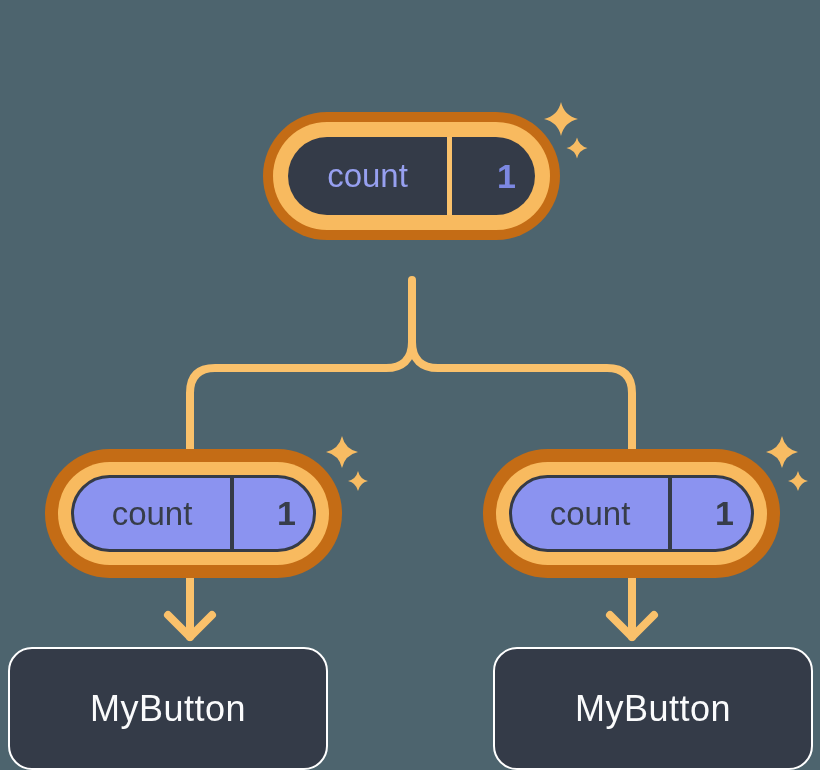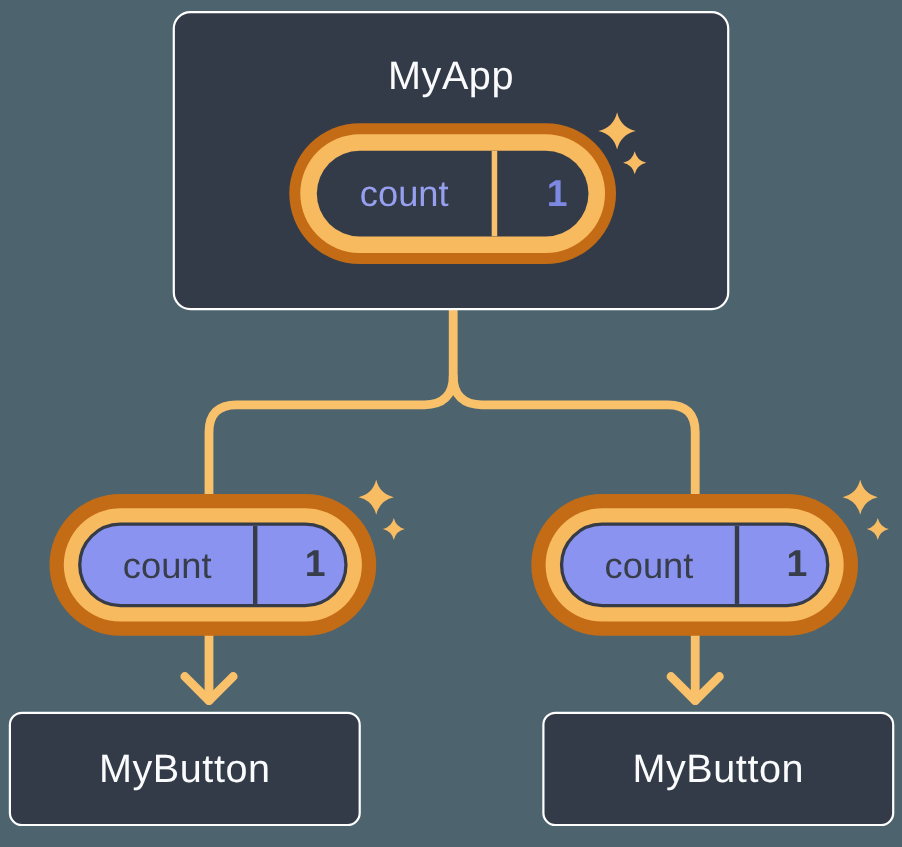--- a/index.html
+++ b/index.html
@@ -14,21 +14,21 @@
   .z0{z-index:0}.z1{z-index:1}.z3{z-index:3}
 
   
   .node{
     position:absolute;
     background:var(--p-node_fill,#343B48);
     border:2.5px solid var(--p-node_border,#FFFFFF);
     box-sizing:border-box;
   }
   .node-root{left:157px;top:10px;width:506px;height:272px;border-radius:16px;}
-  .node-child{width:320px;height:104px;border-radius:12px;display:flex;align-items:center;justify-content:center;}
+  .node-child{width:320px;height:123px;border-radius:24px;display:flex;align-items:center;justify-content:center;}
   .node-child-left{left:8px;top:647px;}
   .node-child-right{left:493px;top:647px;}
   .node-title{
     color:var(--p-node_text,#FAFBFC);
     font-size:36px;font-weight:500;letter-spacing:.5px;
     text-align:center;
   }
   .node-root .node-title{margin-top:36px;}
 
   
@@ -88,23 +88,20 @@
 
 <div class="canvas">
 
   <svg class="layer z0" viewBox="0 0 820 770">
     <path class="connector-stroke" d="M412,280 L412,342 C412,360 402,368 386,368 L215,368 Q190,368 190,393 L190,637"></path>
     <path class="connector-stroke" d="M412,342 C412,360 422,368 438,368 L607,368 Q632,368 632,393 L632,637"></path>
     <path class="connector-stroke" d="M168,615 L190,637 L212,615"></path>
     <path class="connector-stroke" d="M610,615 L632,637 L654,615"></path>
   </svg>
 
-  <div class="node node-root z1">
-    <div class="node-title">MyApp</div>
-  </div>
 
   <div class="pill pill-state">
     <div class="ring-outer">
       <div class="ring-inner">
         <div class="pill-core">
           <div class="seg seg-label">
             <span>count</span>
           </div>
           <div class="seg seg-value">
             <span>1</span>

